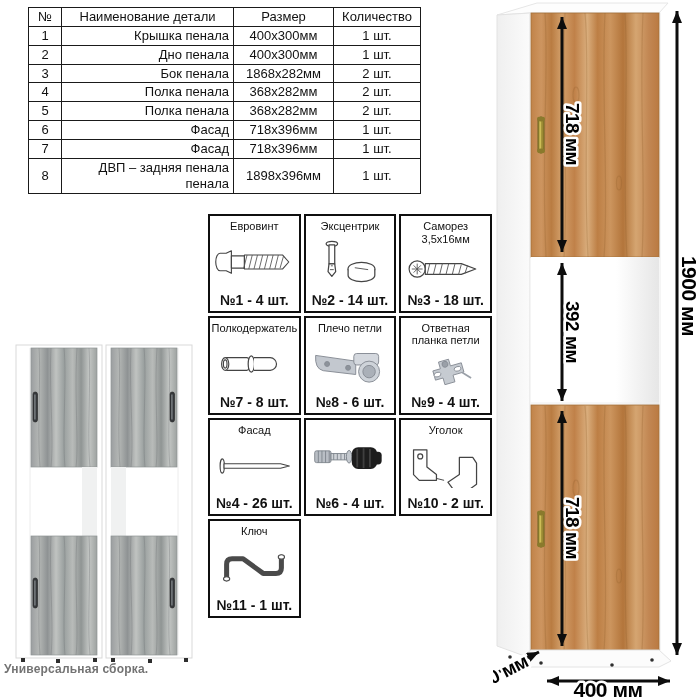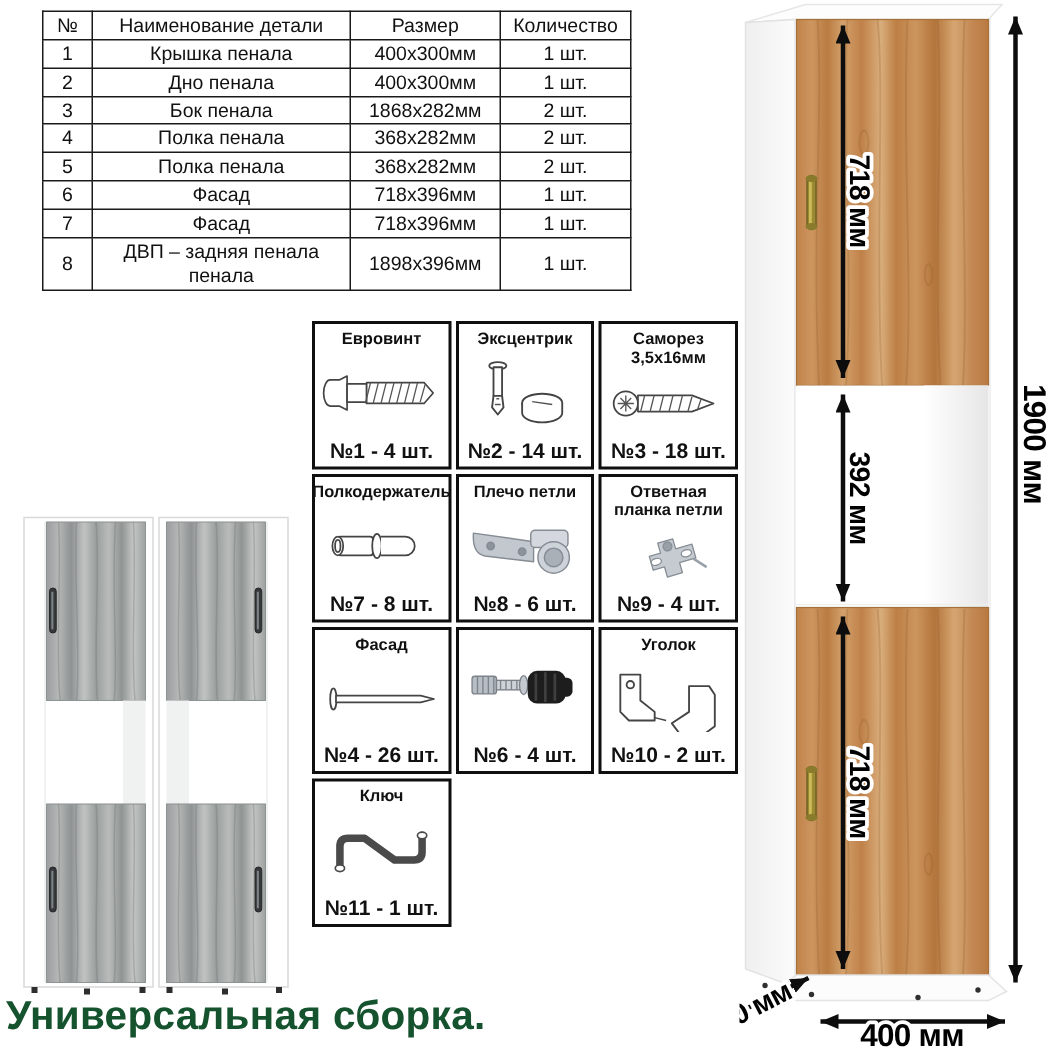--- a/index.html
+++ b/index.html
@@ -4,33 +4,33 @@
 <style>
   html,body{margin:0;padding:0;background:#fff}
   .sheet{position:relative;width:700px;height:700px;background:#fff;overflow:hidden;
          font-family:"Liberation Sans",sans-serif;color:#111}
 
   
   .parts{position:absolute;left:28px;top:7px;border-collapse:collapse;background:#fff;
          font-size:13px;line-height:1.22;color:#111}
   .parts th,.parts td{border:1.7px solid #1a1a1a;padding:1px 4px;font-weight:400;background:#fff}
   .c{text-align:center}
-  .name{text-align:center;padding-left:7px}
+  .name{text-align:right;padding-left:7px}
 
   
   .hw{position:absolute;left:208px;top:214px;width:284px;height:404px;
       display:grid;grid-template-columns:repeat(3,1fr);grid-template-rows:repeat(4,1fr);gap:3px}
   .hw-cell{border:2px solid #0f0f0f;background:#fff;display:flex;flex-direction:column;
            align-items:center;justify-content:space-between;padding:4px 2px 3px;min-width:0}
-  .hw-title{font-size:11px;font-weight:bold;text-align:center;line-height:1.15}
+  .hw-title{font-size:11px;font-weight:normal;text-align:center;line-height:1.15}
   .hw-count{font-size:14px;font-weight:bold;white-space:nowrap}
   .hw-icon{flex:1;display:flex;align-items:center;justify-content:center;width:100%}
 
-  .caption{position:absolute;left:4px;top:662px;font-size:27px;font-weight:bold;
-           letter-spacing:.2px;color:#14532d}
+  .caption{position:absolute;left:4px;top:662px;font-size:12px;font-weight:bold;
+           letter-spacing:.2px;color:#737373}
 
   .cabs-left{position:absolute;left:0;top:332px}
   .cab-right{position:absolute;left:493px;top:0}
 
   .dim{font-family:"Liberation Sans",sans-serif;font-size:19px;font-weight:bold;fill:#000;
        stroke:#fff;stroke-width:5px;paint-order:stroke;stroke-linejoin:round;letter-spacing:-.5px}
   .dim-lg{font-size:21px}
   .dline{stroke:#0d0d0d;stroke-width:3;marker-start:url(#ah);marker-end:url(#ah)}
   .ic{stroke:#444;fill:#fff;stroke-width:1.3;stroke-linejoin:round}
   .icthin{stroke:#555;stroke-width:1;fill:none}

